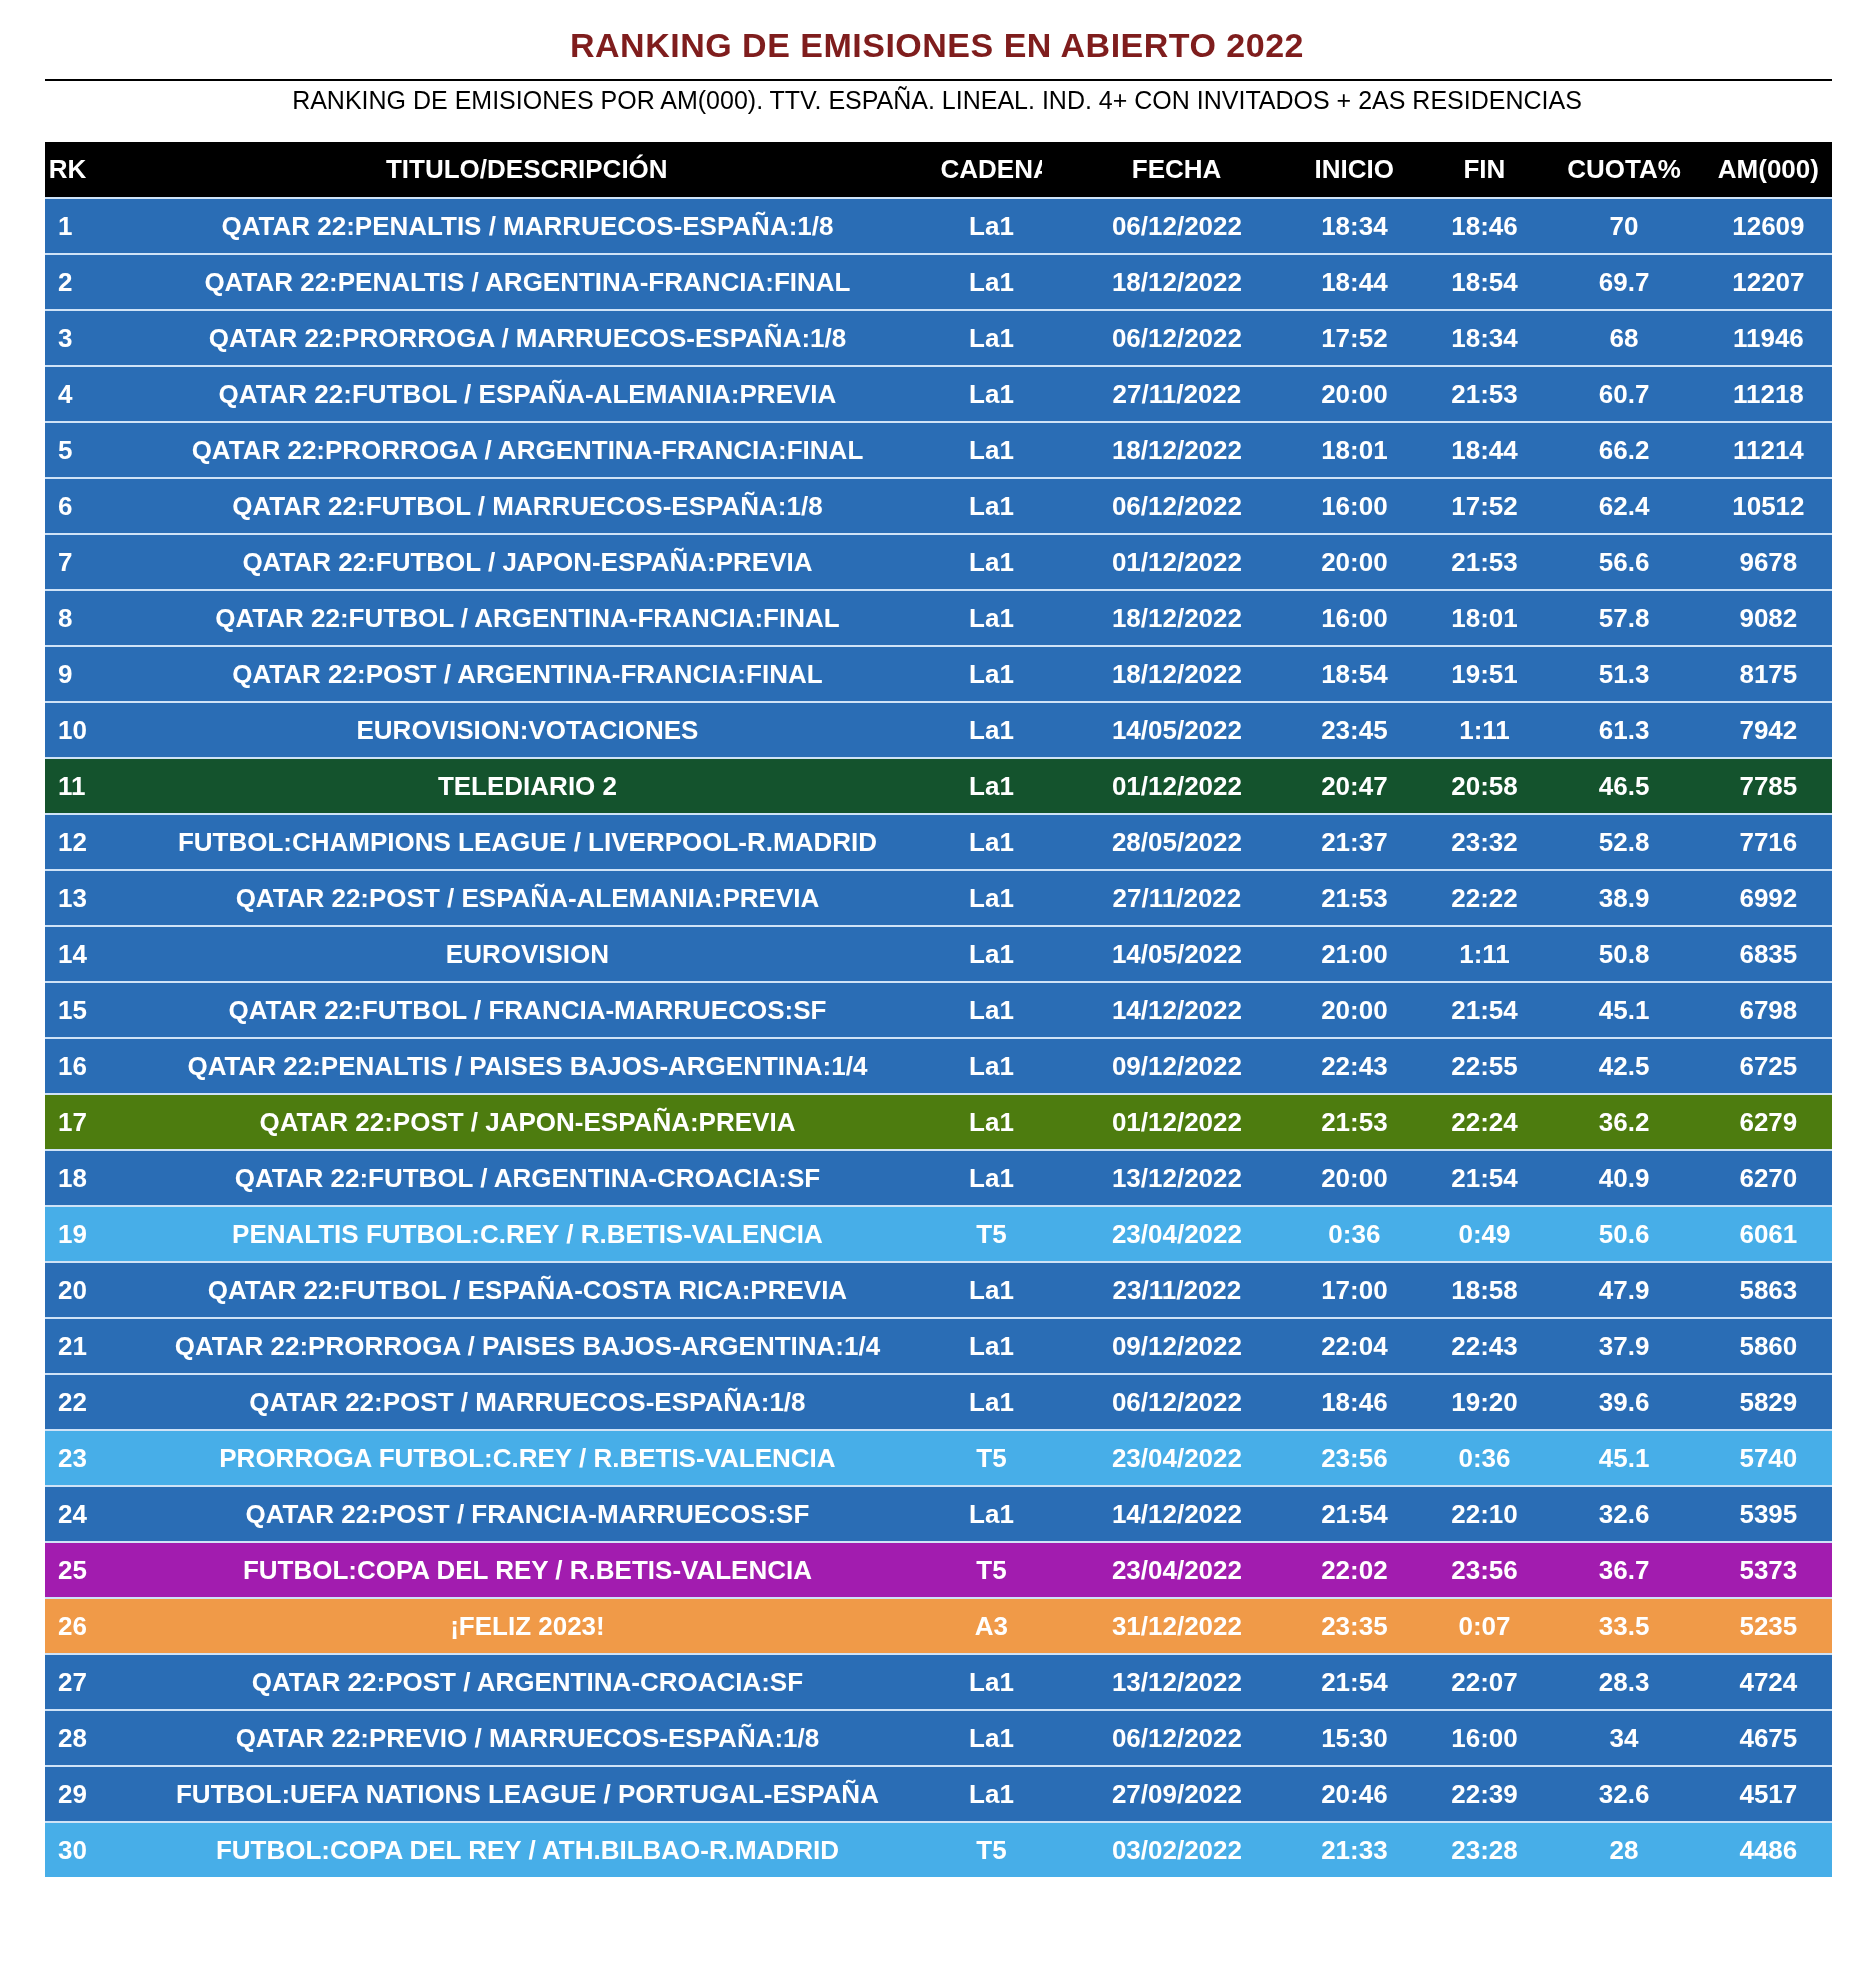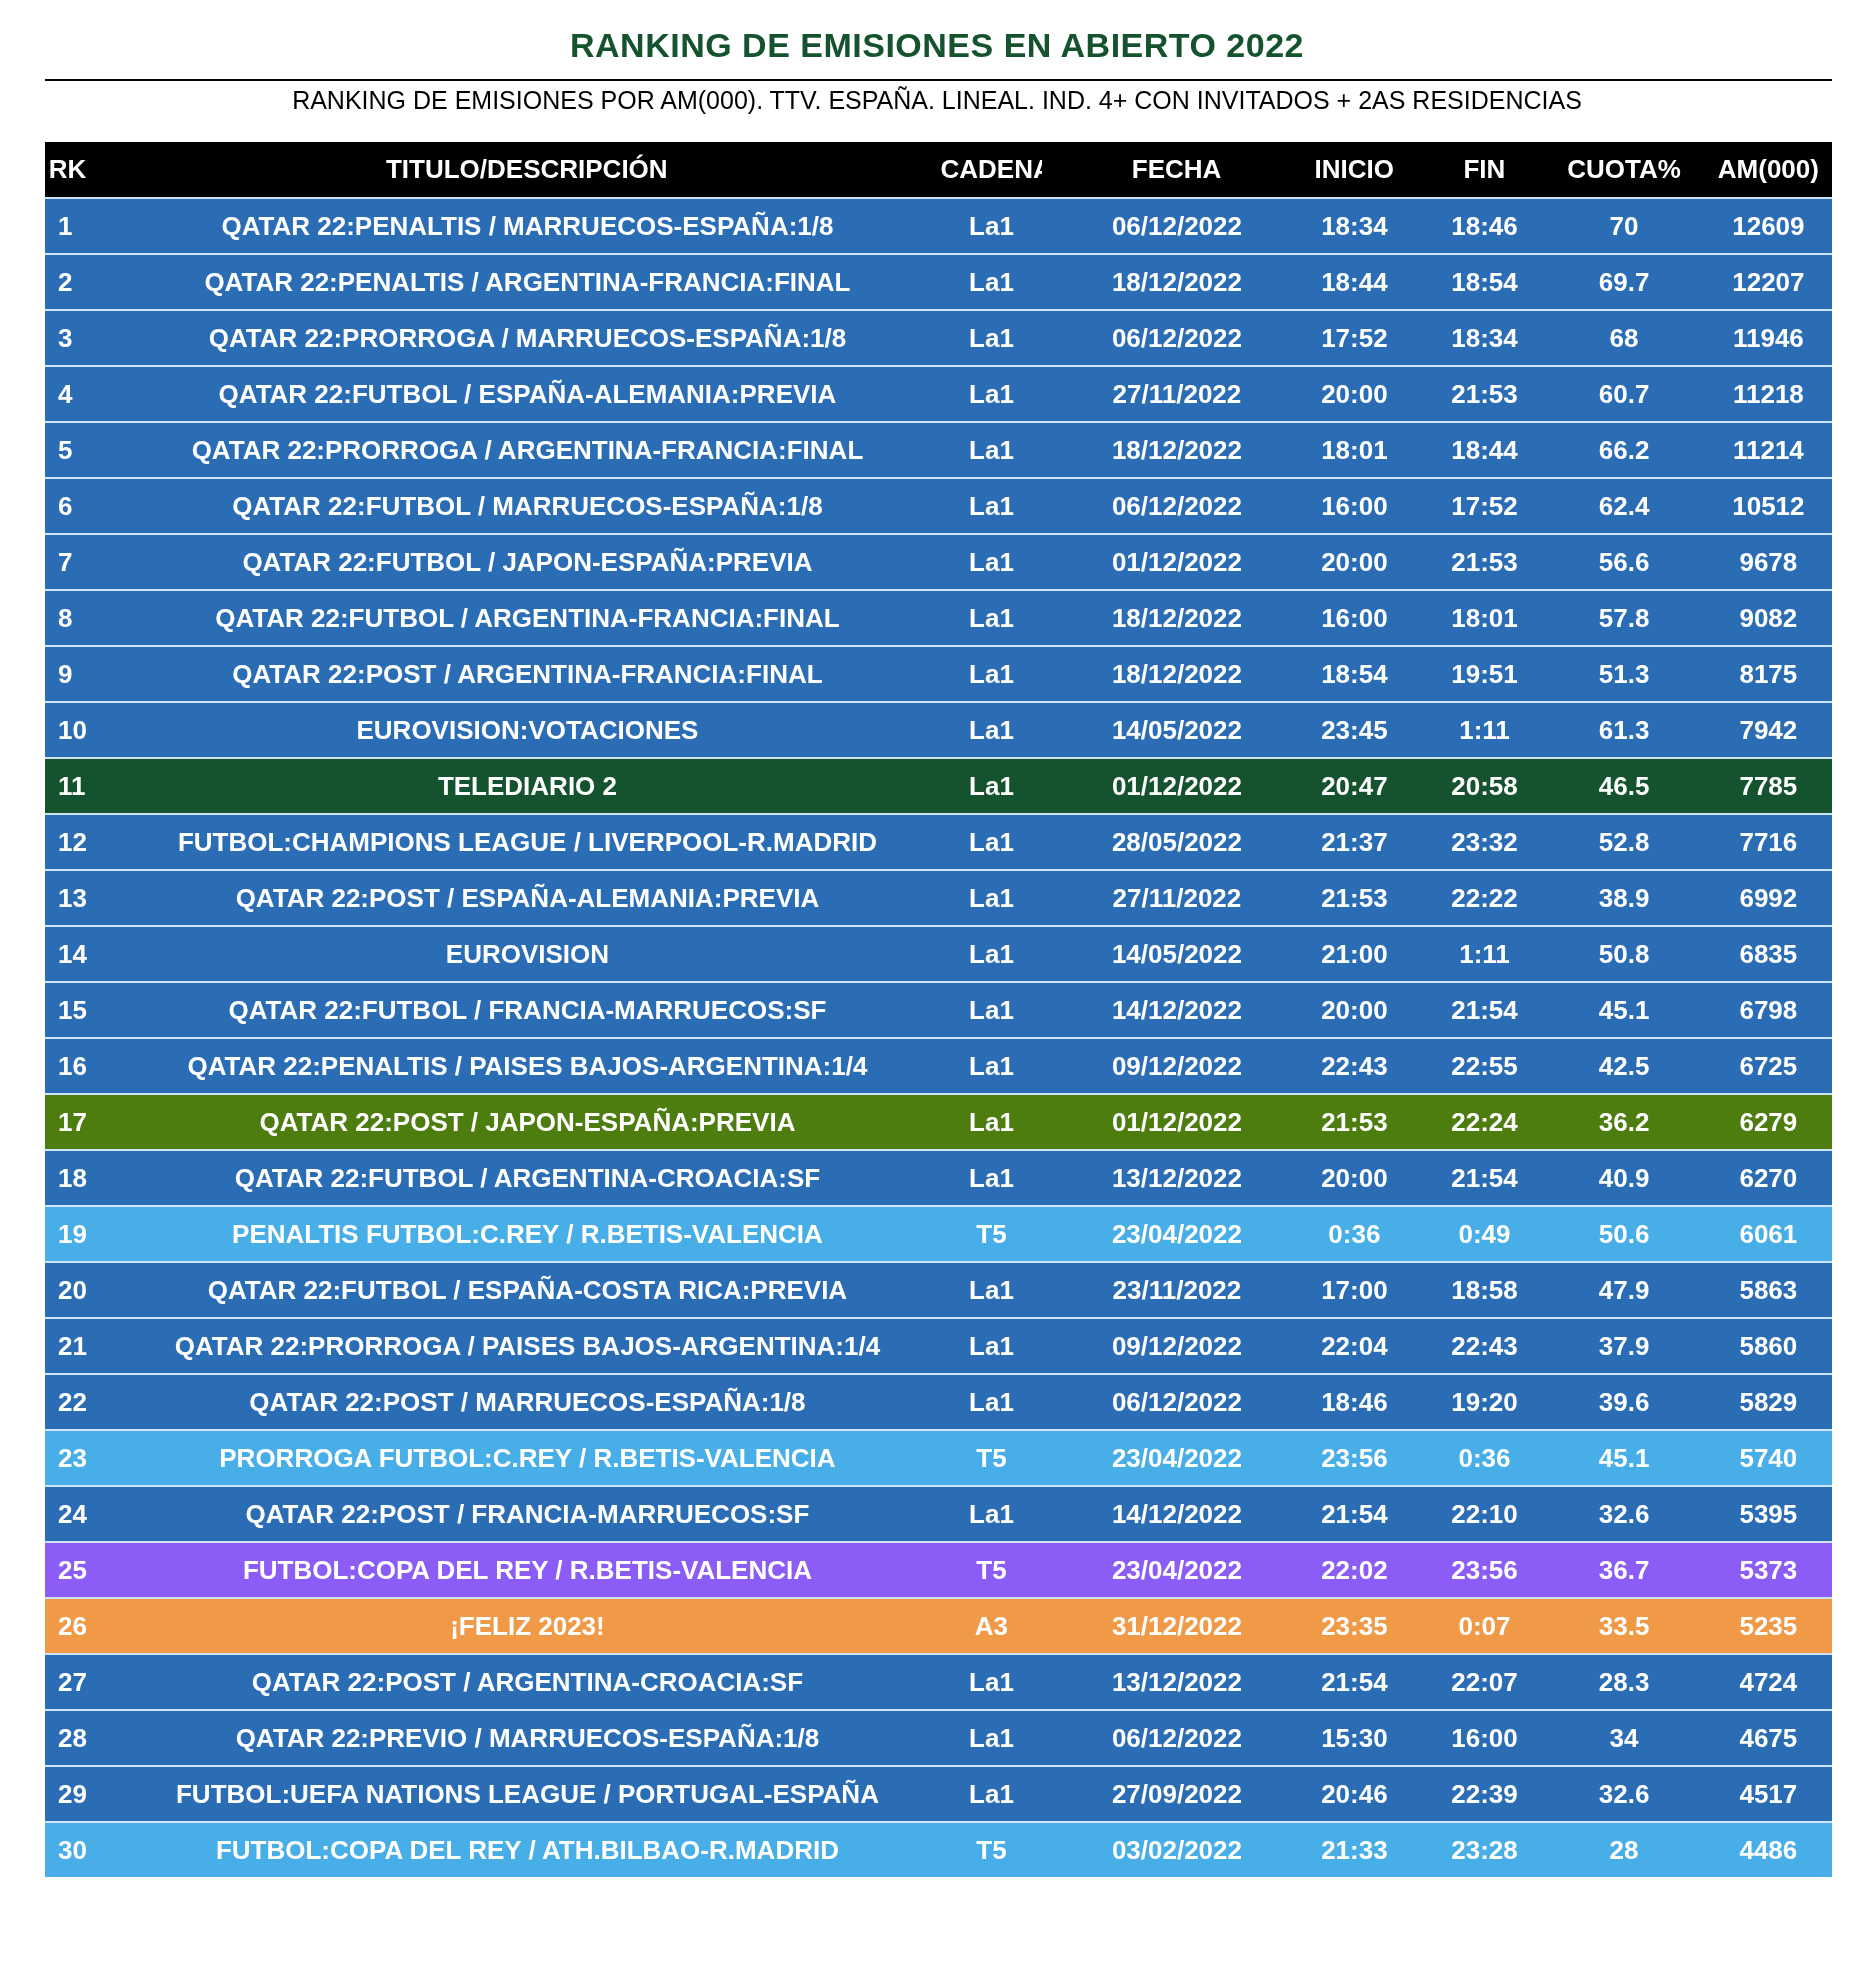--- a/index.html
+++ b/index.html
@@ -1,17 +1,17 @@
 <!DOCTYPE html>
 <html style="font-size:15px"><head>
 <meta charset="utf-8">
 <style>
   html, body { margin:0; padding:0; background:#ffffff; }
   body { width:1874px; height:1968px; position:relative; font-family:"Liberation Sans", "DejaVu Sans", sans-serif; }
-  .title { position:absolute; top:26px; left:0; width:1874px; text-align:center; font-size:34px; font-weight:bold; color:#14532d; letter-spacing:0.5px; }
+  .title { position:absolute; top:26px; left:0; width:1874px; text-align:center; font-size:34px; font-weight:bold; color:#7f1d1d; letter-spacing:0.5px; }
   .rule { position:absolute; top:79px; left:45px; width:1787px; height:1.9px; background:#000; }
   .subtitle { position:absolute; top:86px; left:0; width:1874px; text-align:center; font-size:25px; color:#000; }
   .table { position:absolute; top:142px; left:45px; width:1787px; }
   .row { display:flex; align-items:center; height:56px; box-sizing:border-box; color:#fff; font-weight:bold; font-size:26px; white-space:nowrap;gap:16px; }
   .hdr { background:#000000; height:55px; }
   .row.data { border-top:2.8px solid #cfe3f7; }
   .c { text-align:center; overflow:hidden; }
   .rk { width:75px; text-align:left; padding-left:3.7px; box-sizing:border-box; }
   .ti { width:881px; }
   .ca { width:112px; margin-left:0; }
@@ -275,21 +275,21 @@
       <div class="row data" style="background: rgb(42, 109, 181);">
         <div class="c rk">24</div>
         <div class="c ti">QATAR 22:POST / FRANCIA-MARRUECOS:SF</div>
         <div class="c ca">La1</div>
         <div class="c fe">14/12/2022</div>
         <div class="c in">21:54</div>
         <div class="c fi">22:10</div>
         <div class="c cu">32.6</div>
         <div class="c am">5395</div>
       </div>
-      <div class="row data" style="background: #8b5cf6;">
+      <div class="row data" style="background: #a21caf;">
         <div class="c rk">25</div>
         <div class="c ti">FUTBOL:COPA DEL REY / R.BETIS-VALENCIA</div>
         <div class="c ca">T5</div>
         <div class="c fe">23/04/2022</div>
         <div class="c in">22:02</div>
         <div class="c fi">23:56</div>
         <div class="c cu">36.7</div>
         <div class="c am">5373</div>
       </div>
       <div class="row data" style="background: rgb(240, 154, 72);">

